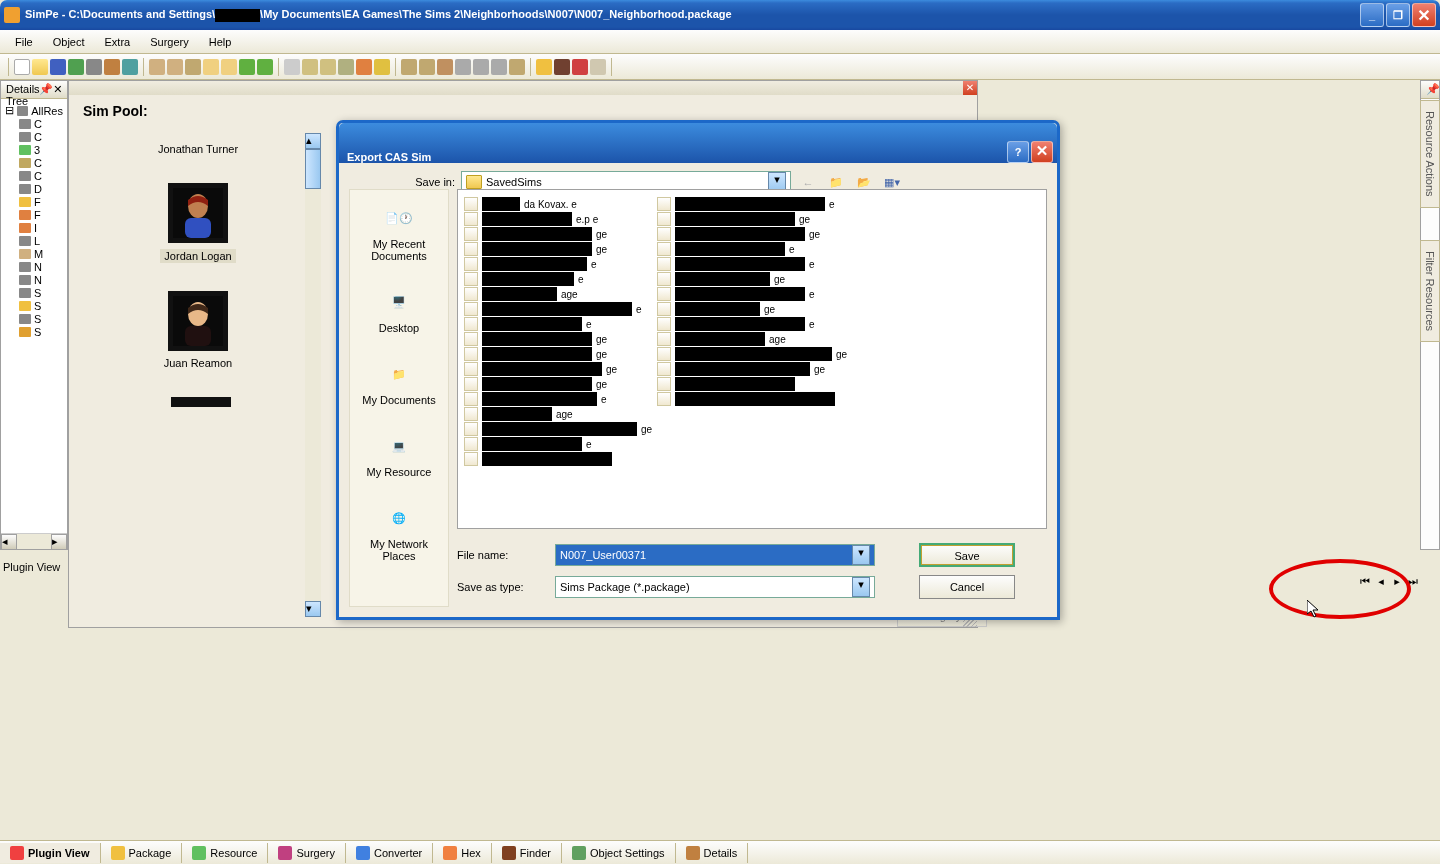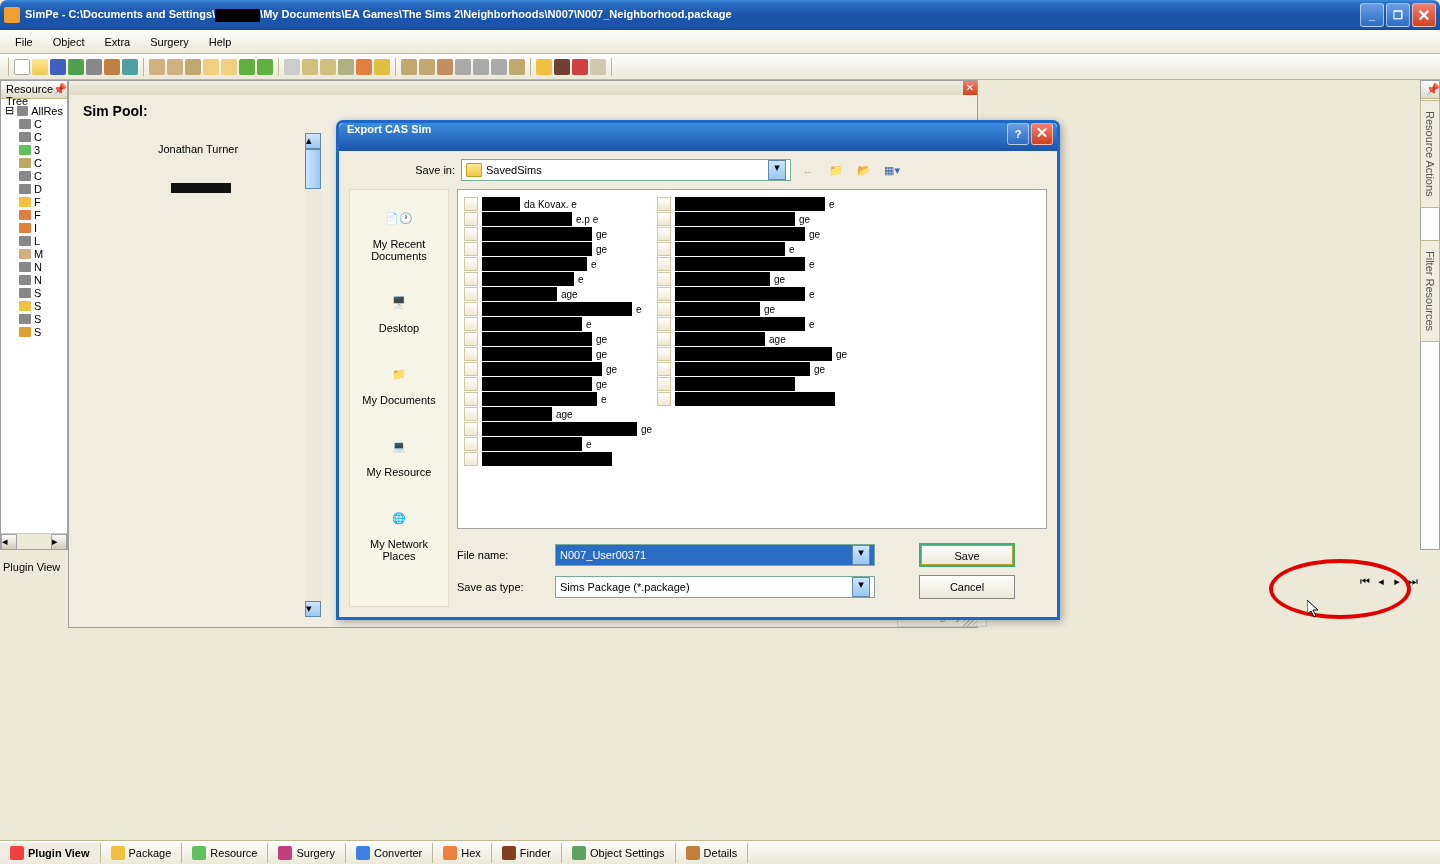--- a/index.html
+++ b/index.html
@@ -58,21 +58,21 @@
 .sp-portrait svg { width: 50px; height: 50px; }
 .sp-scroll { position: absolute; right: 0; top: 0; bottom: 0; width: 16px; background: #ece9d8; display: flex; flex-direction: column; }
 .sp-scroll .ar { height: 16px; background: linear-gradient(#cde6ff,#9ac8f0); border: 1px solid #68a; }
 .sp-scroll .tr { flex: 1; }
 .sp-scroll .th { height: 40px; background: linear-gradient(to right,#cde6ff,#9ac8f0); border: 1px solid #68a; }
 .sp-noportrait { margin-top: 10px; }
 .sp-name-sel { background: #e0dcc8; padding: 1px 4px; display: inline-block; }
 
 
 .export-dlg { position: absolute; left: 336px; top: 40px; width: 724px; height: 500px; background: #f0ece0; border: 3px solid #1c68c8; border-radius: 7px 7px 0 0; box-shadow: 2px 2px 8px rgba(0,0,0,0.3); }
-.dlg-titlebar { background: linear-gradient(to bottom, #3c8cde, #1c54aa); height: 28px; display: flex; align-items: flex-start; color: white; font-weight: bold; font-size: 13px; padding: 0 4px; border-radius: 5px 5px 0 0; }
+.dlg-titlebar { background: linear-gradient(to bottom, #3c8cde, #1c54aa); height: 40px; display: flex; align-items: flex-end; color: white; font-weight: bold; font-size: 13px; padding: 0 4px; border-radius: 5px 5px 0 0; }
 .dlg-titlebar .t { flex: 1; padding-left: 4px; }
 .dlg-help { width: 22px; height: 22px; background: linear-gradient(#6a9fe6,#2b6cc4); border: 1px solid #fff8; border-radius: 3px; color: white; text-align: center; line-height: 20px; font-weight: bold; margin-right: 2px; }
 .dlg-close { width: 22px; height: 22px; background: linear-gradient(#f08070,#d04020); border: 1px solid #fff8; border-radius: 3px; color: white; text-align: center; line-height: 18px; font-size: 15px; }
 .dlg-body { padding: 8px; }
 .savein-row { display: flex; align-items: center; gap: 6px; margin-bottom: 6px; padding-left: 58px; }
 .savein-row .lbl { width: 50px; text-align: right; }
 .savein-combo { flex: 0 0 330px; height: 22px; background: white; border: 1px solid #7a9; display: flex; align-items: center; padding: 0 4px; gap: 4px; }
 .folder-icn { width: 16px; height: 14px; background: linear-gradient(#ffe890,#f0c850); border: 1px solid #c0a020; border-radius: 1px; }
 .combo-ar { width: 18px; height: 20px; background: linear-gradient(#cde6ff,#9ac8f0); border: 1px solid #68a; margin-left: auto; text-align: center; }
 .nav-icn { width: 22px; height: 22px; border-radius: 2px; display: flex; align-items: center; justify-content: center; }
@@ -180,21 +180,21 @@
   <div class="tbicon" style="background:#704030"></div>
   <div class="tbicon" style="background:#d04040"></div>
   <div class="tbicon" style="background:#d0c8b0"></div>
   <div class="tbsep"></div>
 </div>
 
 <div class="main">
 
   <div class="panel-rt">
     <div class="panel-header">
-      <span class="txt">Resource Tree</span>
+      <span class="txt">Details Tree</span>
       <span>📌</span>
       <span>✕</span>
     </div>
     <div class="treebody">
       <div class="treeitem">
           <span>⊟</span>
           <div class="treeicn" style="background:#888"></div>
           <span>AllRes</span>
         </div>
       <div id="tree-items">
@@ -295,20 +295,42 @@
 
   <div class="simpool">
     <div class="simpool-header">
       <div class="sp-close">✕</div>
     </div>
     <div class="sp-title">Sim Pool:</div>
     <div class="sp-list">
       <div id="sim-items">
           <div class="sp-item sp-noportrait">
             <div>Jonathan Turner</div>
+          </div>
+          <div class="sp-item">
+            <div class="sp-portrait">
+              <svg viewBox="0 0 50 50">
+                <rect width="50" height="50" fill="#0a0a0a"></rect>
+                <ellipse cx="25" cy="18" rx="10" ry="12" fill="#c08050"></ellipse>
+                <path d="M15 12 Q25 4 35 12 L35 18 Q25 10 15 18 Z" fill="#902010"></path>
+                <rect x="12" y="30" width="26" height="20" fill="#3050c0" rx="6"></rect>
+              </svg>
+            </div>
+            <div><span class="sp-name-sel">Jordan Logan</span></div>
+          </div>
+          <div class="sp-item">
+            <div class="sp-portrait">
+              <svg viewBox="0 0 50 50">
+                <rect width="50" height="50" fill="#0a0a0a"></rect>
+                <ellipse cx="25" cy="18" rx="10" ry="12" fill="#e8b888"></ellipse>
+                <path d="M15 12 Q25 4 35 12 L35 18 Q25 10 15 18 Z" fill="#402818"></path>
+                <rect x="12" y="30" width="26" height="20" fill="#201010" rx="6"></rect>
+              </svg>
+            </div>
+            <div>Juan Reamon</div>
           </div>
           <div style="width: 60px; height: 10px; background: rgb(17, 17, 17); margin: 20px auto 0px;"></div>
         </div>
       <div class="sp-scroll">
         <div class="ar">▴</div>
         <div class="th"></div>
         <div class="tr"></div>
         <div class="ar">▾</div>
       </div>
     </div>

